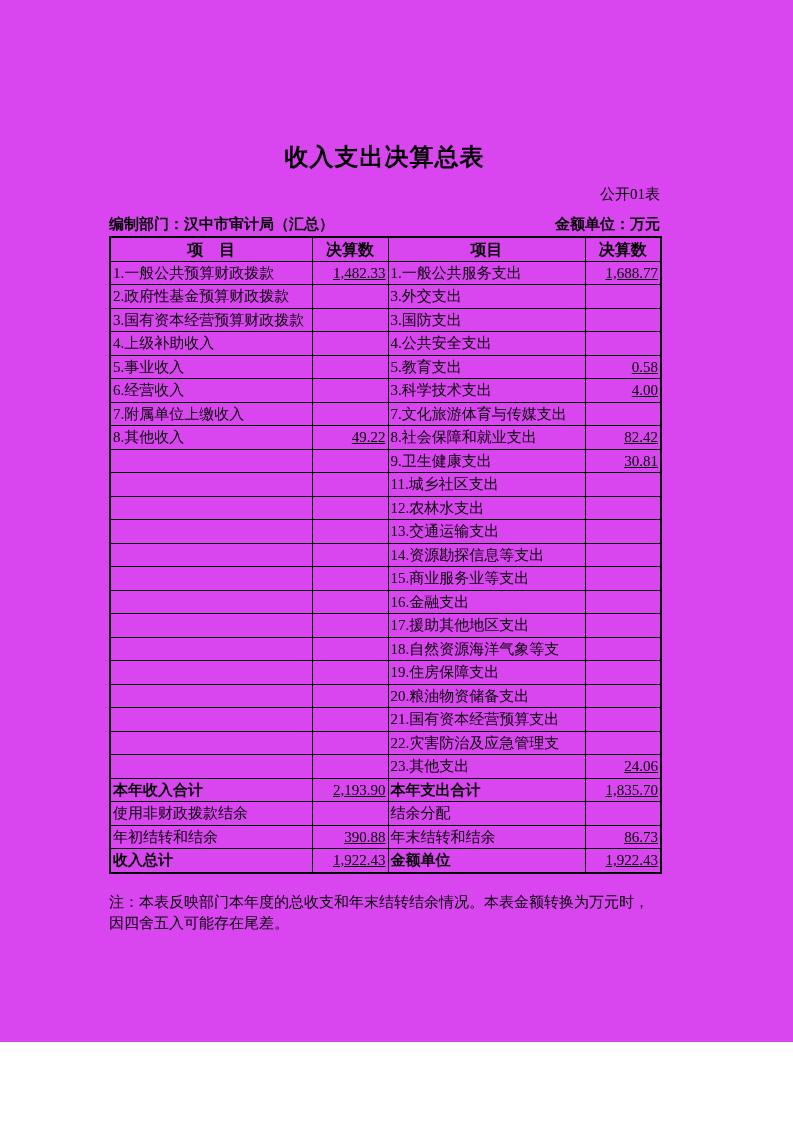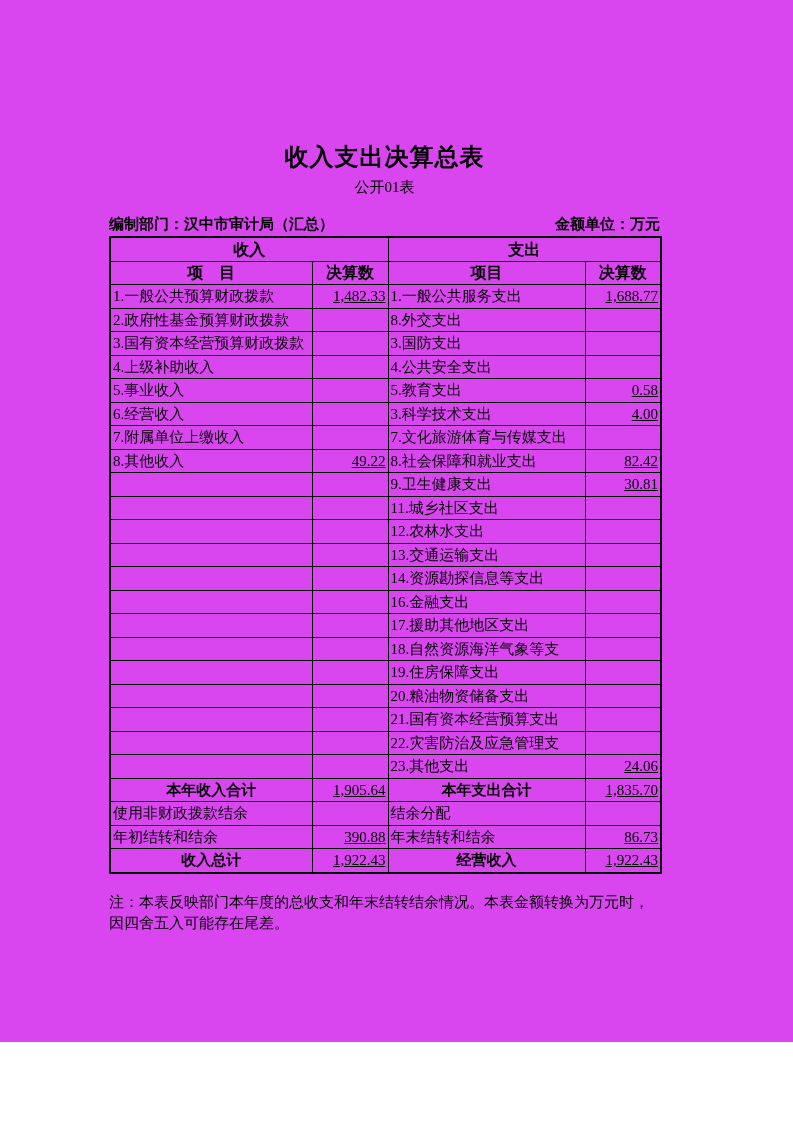--- a/index.html
+++ b/index.html
@@ -25,32 +25,32 @@
     margin: 0;
     padding-top: 141px;
     text-align: center;
     font-family: "Liberation Sans", "DejaVu Sans", sans-serif;
     font-weight: 700;
     font-size: 24px;
     line-height: 1.35;
     letter-spacing: 1px;
   }
   .doc-number {
-    text-align: center;
+    text-align: right;
     font-size: 15px;
     line-height: 1.2;
-    margin-top: 5px;
+    margin-top: 12px;
   }
   .meta-row {
     display: flex;
     justify-content: space-between;
     font-weight: 700;
     font-size: 15px;
     line-height: 1.25;
-    margin-top: 19px;
+    margin-top: 12px;
     padding-bottom: 2px;
   }
   table.fin-table {
     border-collapse: collapse;
     table-layout: fixed;
     width: 551px;
     border: 2px solid #000;
   }
   table.fin-table th,
   table.fin-table td {
@@ -63,21 +63,21 @@
     line-height: 1.1;
   }
   table.fin-table th {
     font-weight: 700;
     text-align: center;
     font-size: 16px;
   }
   td.item { text-align: left; }
   td.val  { text-align: right; text-decoration: underline; }
   td.total {
-    text-align: center;
+    text-align: left;
     font-weight: 700;
     font-size: 16px;
   }
   .note {
     font-size: 15px;
     line-height: 1.42;
     margin-top: 18px;
   }
 </style>
 </head>
@@ -97,41 +97,37 @@
 
     <table class="fin-table">
       <colgroup>
         <col style="width:202px">
         <col style="width:76px">
         <col style="width:197px">
         <col style="width:76px">
       </colgroup>
       <thead>
         <tr>
-          <th colspan="2">收入</th>
-          <th colspan="2">支出</th>
-        </tr>
-        <tr>
           <th>项　目</th>
           <th>决算数</th>
           <th>项目</th>
           <th>决算数</th>
         </tr>
       </thead>
       <tbody>
           <tr>
             <td class="item">1.一般公共预算财政拨款</td>
             <td class="val">1,482.33</td>
             <td class="item">1.一般公共服务支出</td>
             <td class="val">1,688.77</td>
           </tr>
           <tr>
             <td class="item">2.政府性基金预算财政拨款</td>
             <td class="val"></td>
-            <td class="item">8.外交支出</td>
+            <td class="item">3.外交支出</td>
             <td class="val"></td>
           </tr>
           <tr>
             <td class="item">3.国有资本经营预算财政拨款</td>
             <td class="val"></td>
             <td class="item">3.国防支出</td>
             <td class="val"></td>
           </tr>
           <tr>
             <td class="item">4.上级补助收入</td>
@@ -189,20 +185,26 @@
           </tr>
           <tr>
             <td class="item"></td>
             <td class="val"></td>
             <td class="item">14.资源勘探信息等支出</td>
             <td class="val"></td>
           </tr>
           <tr>
             <td class="item"></td>
             <td class="val"></td>
+            <td class="item">15.商业服务业等支出</td>
+            <td class="val"></td>
+          </tr>
+          <tr>
+            <td class="item"></td>
+            <td class="val"></td>
             <td class="item">16.金融支出</td>
             <td class="val"></td>
           </tr>
           <tr>
             <td class="item"></td>
             <td class="val"></td>
             <td class="item">17.援助其他地区支出</td>
             <td class="val"></td>
           </tr>
           <tr>
@@ -236,40 +238,40 @@
             <td class="val"></td>
           </tr>
           <tr>
             <td class="item"></td>
             <td class="val"></td>
             <td class="item">23.其他支出</td>
             <td class="val">24.06</td>
           </tr>
           <tr>
             <td class="item total">本年收入合计</td>
-            <td class="val">1,905.64</td>
+            <td class="val">2,193.90</td>
             <td class="item total">本年支出合计</td>
             <td class="val">1,835.70</td>
           </tr>
           <tr>
             <td class="item">使用非财政拨款结余</td>
             <td class="val"></td>
             <td class="item">结余分配</td>
             <td class="val"></td>
           </tr>
           <tr>
             <td class="item">年初结转和结余</td>
             <td class="val">390.88</td>
             <td class="item">年末结转和结余</td>
             <td class="val">86.73</td>
           </tr>
           <tr>
             <td class="item total">收入总计</td>
             <td class="val">1,922.43</td>
-            <td class="item total">经营收入</td>
+            <td class="item total">金额单位</td>
             <td class="val">1,922.43</td>
           </tr>
         </tbody>
     </table>
 
     <div class="note">
       <div>注：本表反映部门本年度的总收支和年末结转结余情况。本表金额转换为万元时，</div>
       <div>因四舍五入可能存在尾差。</div>
     </div>
 

